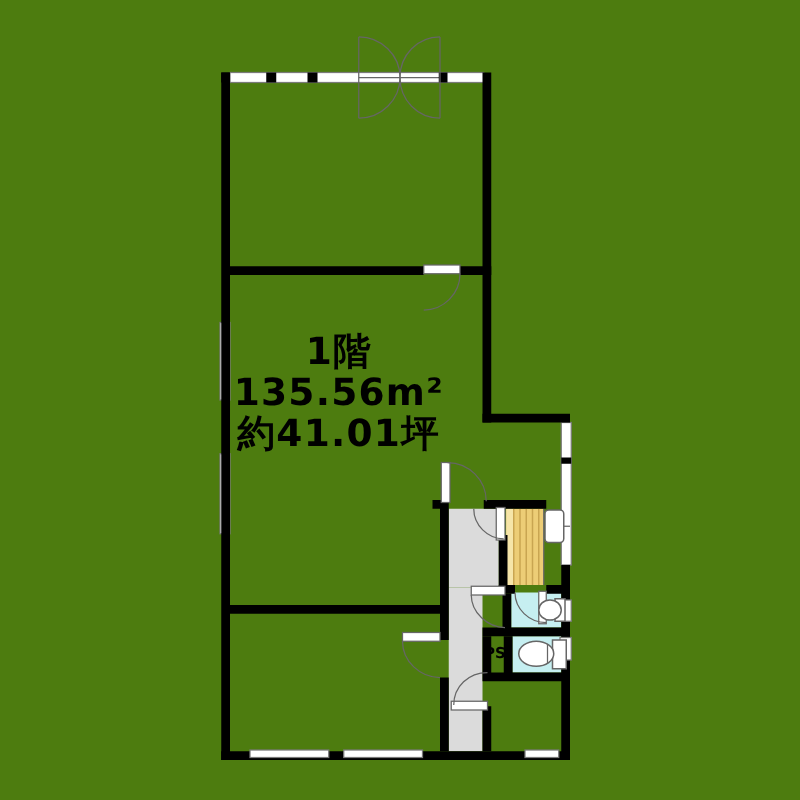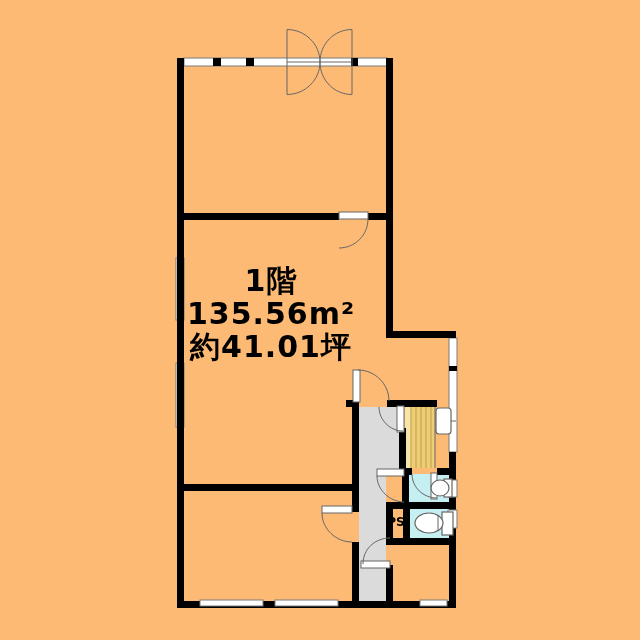--- a/index.html
+++ b/index.html
@@ -1,16 +1,16 @@
 <!DOCTYPE html>
 <html><head>
 <meta charset="utf-8">
 <style>
   html,body{margin:0;padding:0;background:#ffffff;}
-  .stage{width:640px;height:640px;position:relative;background:#fdba74;overflow:hidden;}
+  .stage{width:640px;height:640px;position:relative;background:#4d7c0f;overflow:hidden;}
   svg{display:block;}
   .plan-text{font-family:"DejaVu Sans","Liberation Sans",sans-serif;font-weight:bold;fill:#000;}
   .big{font-size:30px;letter-spacing:1px;}
   .small{font-size:12px;letter-spacing:0px;}
   .wallline{stroke:#666;stroke-width:1;fill:none;}
   .doorleaf{fill:#fff;stroke:#666;stroke-width:1;}
   .fixture{fill:#fff;stroke:#666;stroke-width:1.2;}
   .winband{fill:#fff;stroke:#7a7a7a;stroke-width:1;}
 </style>
 </head>

